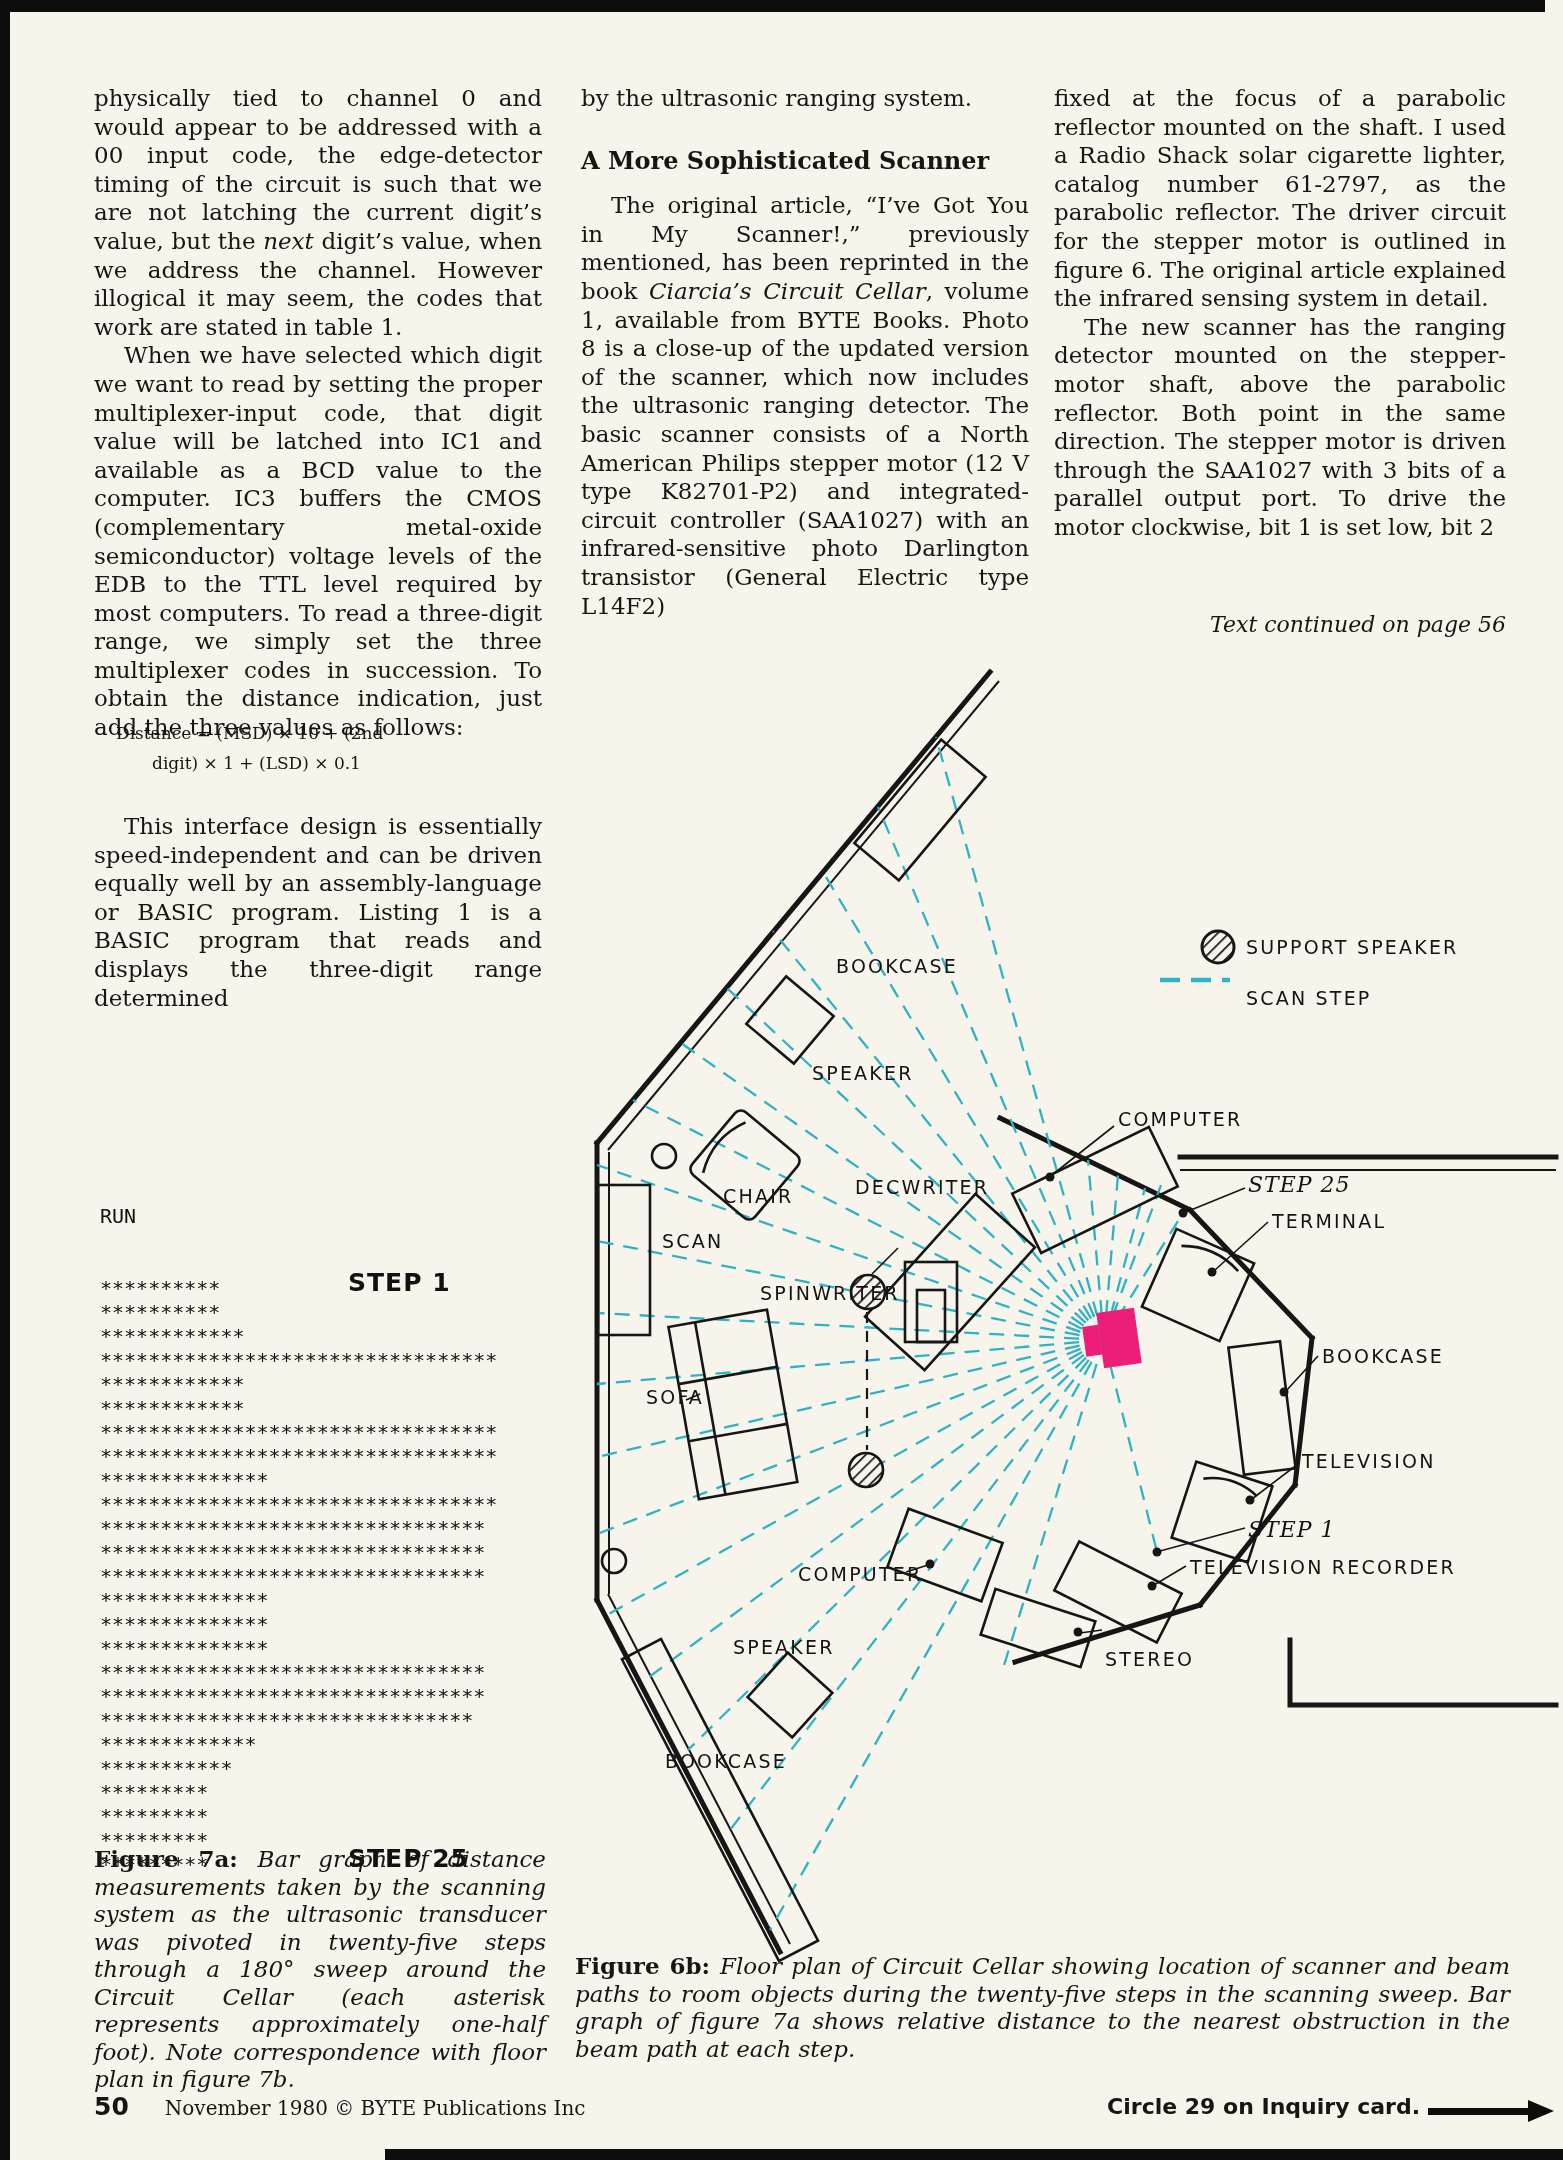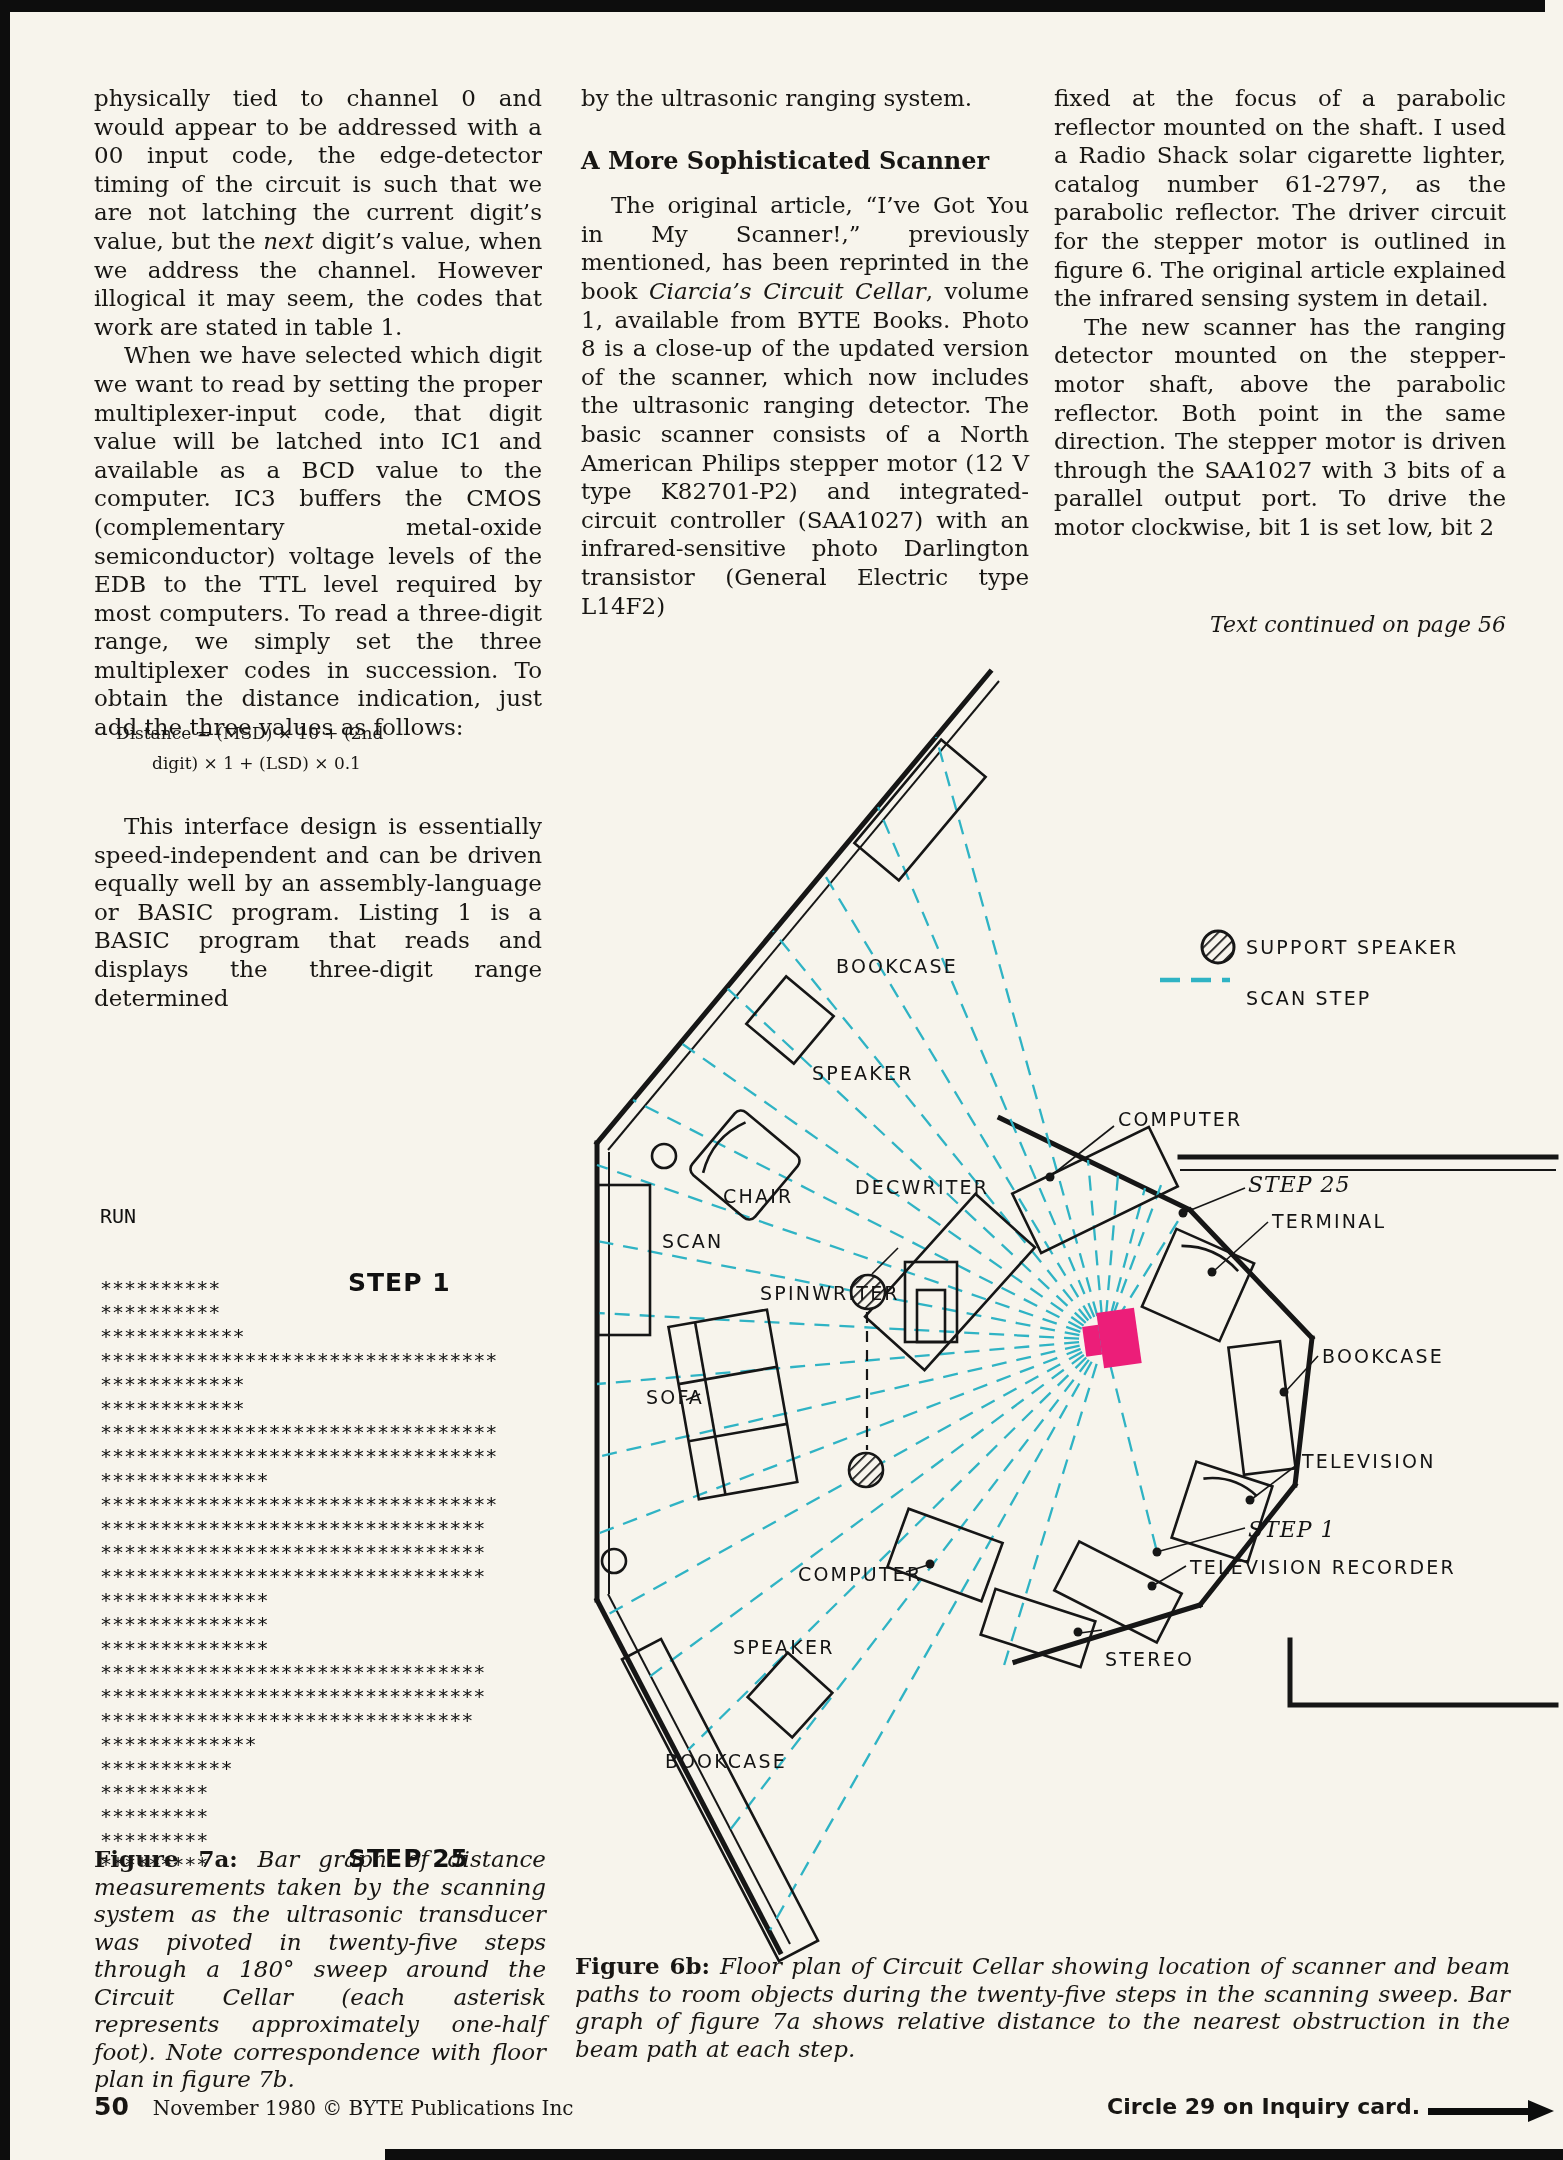--- a/index.html
+++ b/index.html
@@ -31,21 +31,21 @@
            font-size:20px;line-height:24px;white-space:pre;color:#111;}
   .lrow{position:relative;height:24px;}
   .steplab{position:absolute;left:248px;top:-5px;font-family:"DejaVu Sans",sans-serif;
            font-weight:bold;font-size:25px;letter-spacing:1px;color:#111;}
 
   .caption{position:absolute;font-size:23px;line-height:27.5px;text-align:justify;}
   #cap-7a{left:94px;top:1845px;width:452px;}
   #cap-7b{left:575px;top:1952px;width:935px;}
 
   #footer-left{position:absolute;left:94px;top:2092px;font-size:20px;}
-  #page-num{font-family:"DejaVu Sans",sans-serif;font-weight:bold;font-size:25px;margin-right:24px;}
+  #page-num{font-family:"DejaVu Sans",sans-serif;font-weight:bold;font-size:25px;margin-right:36px;}
   #footer-right{position:absolute;left:1040px;top:2094px;width:380px;text-align:right;
                 font-family:"DejaVu Sans",sans-serif;font-weight:bold;font-size:22px;}
   #arrow{position:absolute;left:1428px;top:2100px;width:130px;height:22px;}
   #arrow .shaft{position:absolute;left:0;top:8px;width:104px;height:7px;background:#0d0d0d;}
   #arrow .head{position:absolute;left:100px;top:0;width:0;height:0;
                border-left:26px solid #0d0d0d;border-top:11px solid transparent;
                border-bottom:11px solid transparent;}
 
   #plan{position:absolute;left:540px;top:630px;width:1023px;height:1390px;}
   #plan svg{position:absolute;left:0;top:0;}

